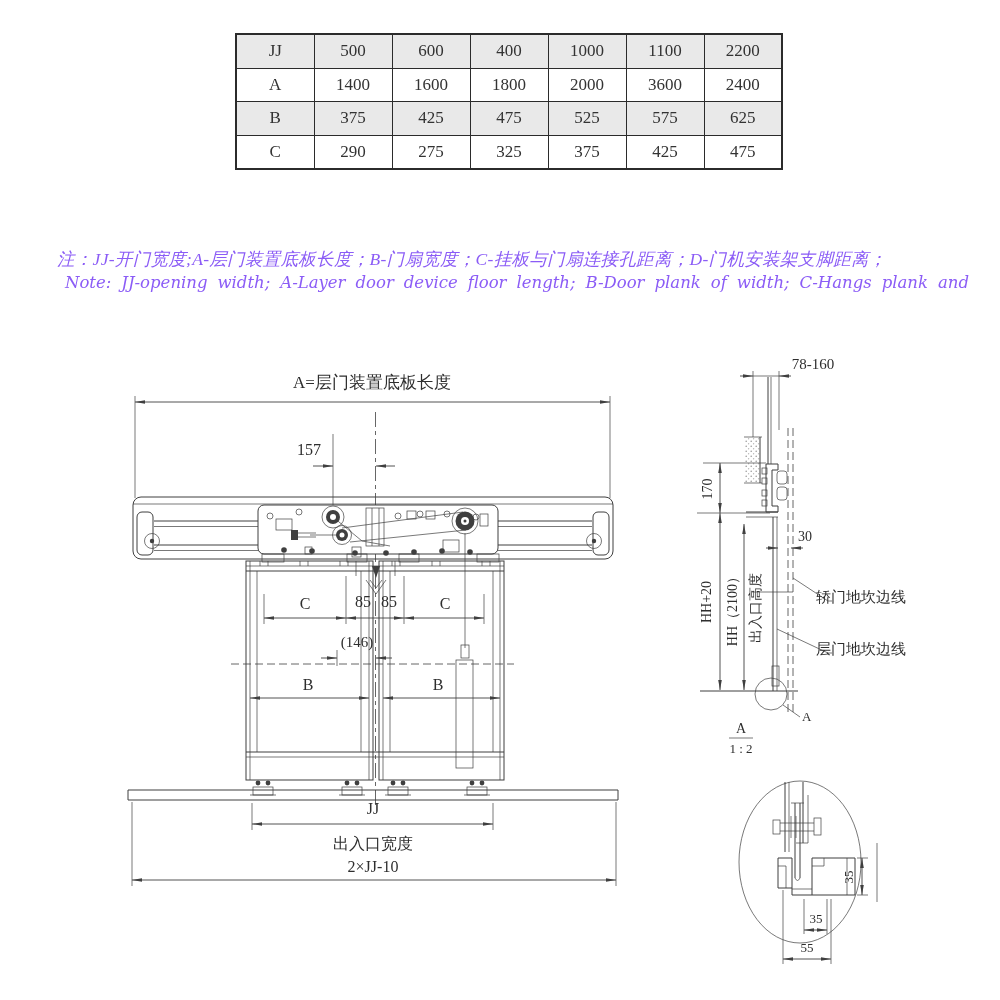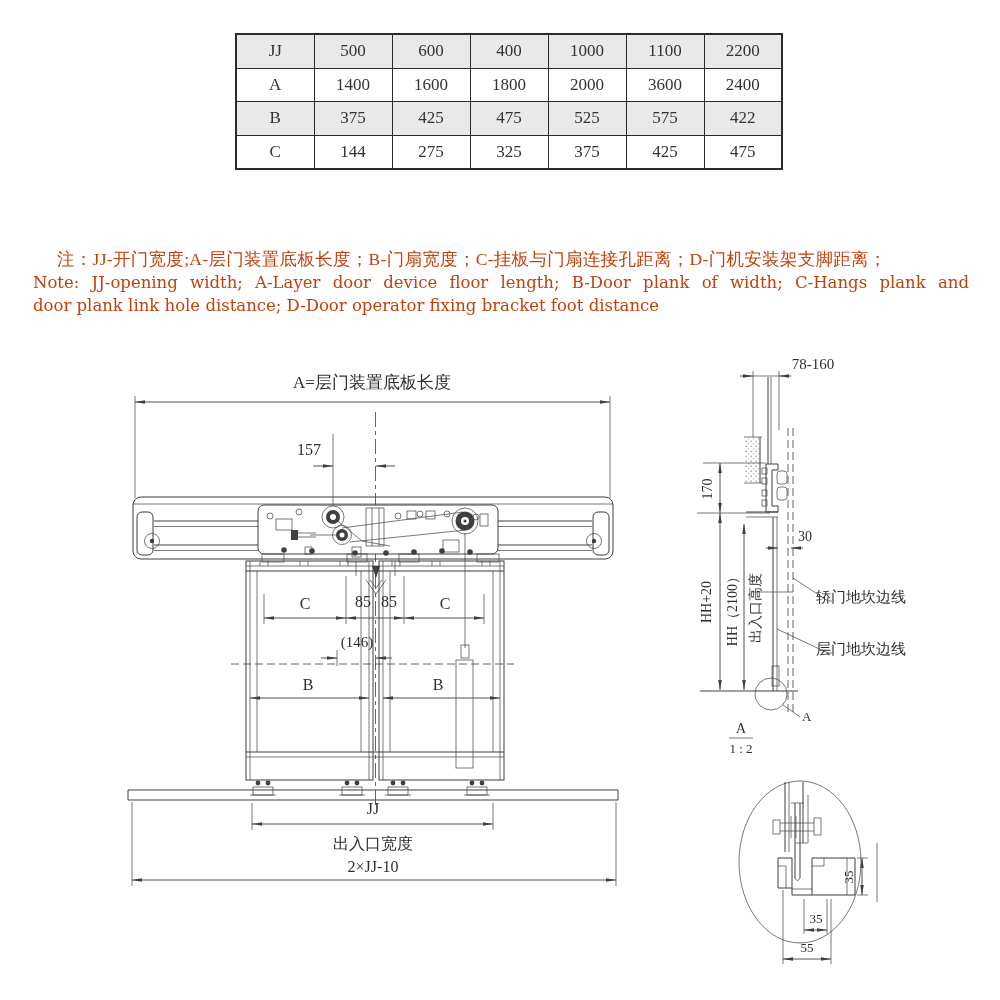--- a/index.html
+++ b/index.html
@@ -5,24 +5,24 @@
   html,body{margin:0;padding:0;background:#ffffff;}
   #page{position:relative;width:1000px;height:1000px;background:#fff;overflow:hidden;
         font-family:"Liberation Serif",serif;color:#2e2e2e;}
   
   #spec{position:absolute;left:235px;top:33px;width:548px;border-collapse:collapse;
         table-layout:fixed;border:2px solid #2b2b2b;}
   #spec td{border:1px solid #2b2b2b;height:32.5px;text-align:center;vertical-align:middle;
         font-size:17px;color:#333;padding:0;}
   #spec tr.shaded td{background:#e9e9e9;}
   
-  #notes{position:absolute;left:33px;top:248px;width:936px;color:#c2410c;}
+  #notes{position:absolute;left:33px;top:248px;width:936px;color:#8b5cf6;font-style:italic;}
   #notes .cn{font-size:17.5px;line-height:23px;padding-left:24px;letter-spacing:.3px;}
   #notes .en1{font-size:16.5px;line-height:23px;text-align:justify;text-align-last:justify;
-        font-family:"DejaVu Serif",serif;}
+        font-family:"DejaVu Serif",serif;margin-left:32px;}
   #notes .en2{font-size:16.5px;line-height:23px;font-family:"DejaVu Serif",serif;}
   
   svg{position:absolute;left:0;top:0;}
   .ln{stroke:#3f3f3f;stroke-width:1;fill:none;}
   .thin{stroke:#3f3f3f;stroke-width:.7;fill:none;}
   .dim{stroke:#3f3f3f;stroke-width:.9;fill:none;}
   .fillc{fill:#3f3f3f;stroke:none;}
   .cl{stroke:#3f3f3f;stroke-width:.8;fill:none;stroke-dasharray:15 4 4 4;}
   .dsh{stroke:#3f3f3f;stroke-width:.8;fill:none;stroke-dasharray:8 4;}
   .wfill{fill:#fff;stroke:#3f3f3f;stroke-width:1;}
@@ -54,38 +54,37 @@
       <td>3600</td>
       <td>2400</td>
     </tr>
     <tr class="shaded">
       <td>B</td>
       <td>375</td>
       <td>425</td>
       <td>475</td>
       <td>525</td>
       <td>575</td>
-      <td>422</td>
+      <td>625</td>
     </tr>
     <tr>
       <td>C</td>
-      <td>144</td>
+      <td>290</td>
       <td>275</td>
       <td>325</td>
       <td>375</td>
       <td>425</td>
       <td>475</td>
     </tr>
   </tbody>
     </table>
 
   <div id="notes">
     <div class="cn">注：JJ-开门宽度;A-层门装置底板长度；B-门扇宽度；C-挂板与门扇连接孔距离；D-门机安装架支脚距离；</div>
     <div class="en1">Note: JJ-opening width; A-Layer door device floor length; B-Door plank of width; C-Hangs plank and</div>
-    <div class="en2">door plank link hole distance; D-Door operator fixing bracket foot distance</div>
   </div>
 
   <svg width="1000" height="1000" viewBox="0 0 1000 1000">
     <defs>
       <marker id="ar" orient="auto-start-reverse" markerUnits="userSpaceOnUse" markerWidth="10" markerHeight="4" refX="10" refY="2">
         <path d="M10,2 L0,0.2 L0,3.8 Z" fill="#3f3f3f"></path>
       </marker>
       <pattern id="stip" width="5" height="5" patternUnits="userSpaceOnUse">
         <circle cx="1.2" cy="1.2" r="0.8" fill="#9a9a9a"></circle>
         <circle cx="3.6" cy="3.8" r="0.7" fill="#b9b9b9"></circle>

